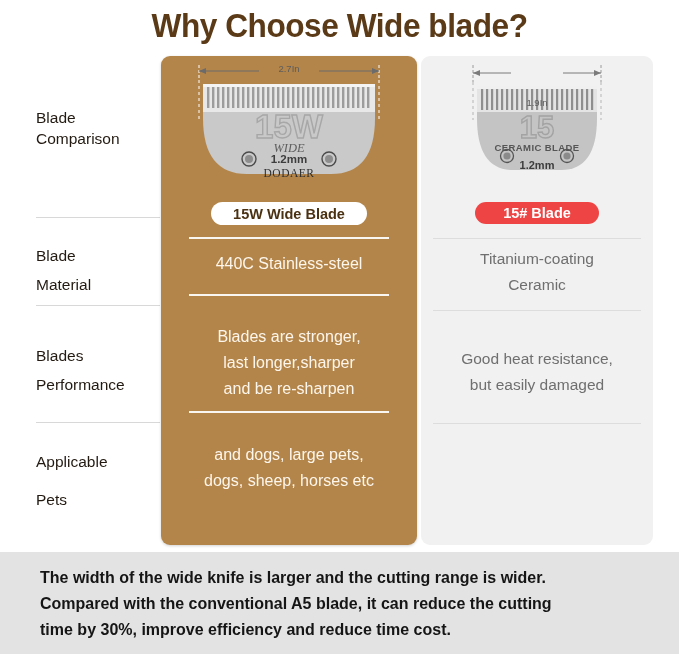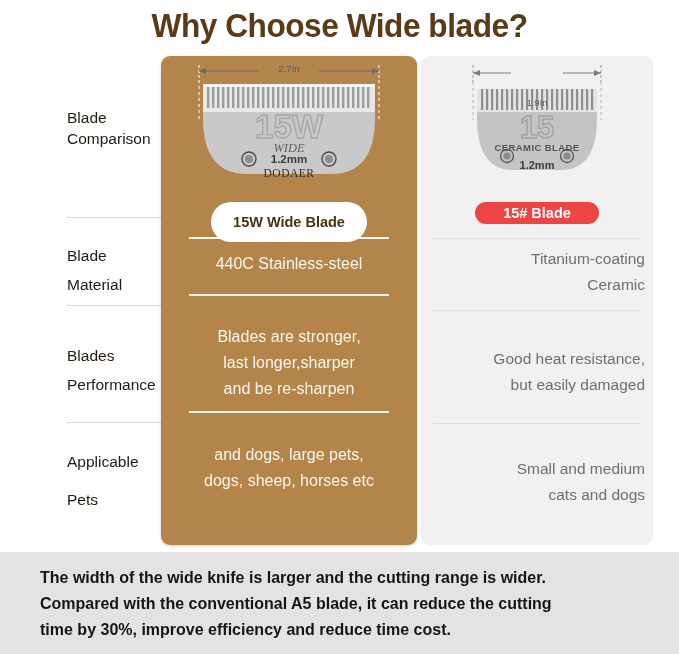--- a/index.html
+++ b/index.html
@@ -22,21 +22,21 @@
     white-space:nowrap;
   }
 
   
   .table{
     position:absolute;left:0;top:50px;width:679px;height:502px;
   }
 
   
   .labels{
-    position:absolute;left:0;top:0;width:159px;height:502px;margin-left:31px;
+    position:absolute;left:0;top:0;width:159px;height:502px;
   }
   .label-cell{
     position:absolute;left:36px;width:124px;
     color:#231a12;font-size:15.5px;line-height:21px;
     display:flex;flex-direction:column;justify-content:center;
   }
   .label-div{
     position:absolute;left:36px;width:124px;height:1px;
     background:#d8d8d8;
   }
@@ -65,21 +65,21 @@
   }
 
   .tan-text{
     position:absolute;left:10px;width:236px;
     color:#fdf6ec;font-size:16px;line-height:26px;
     text-align:center;
   }
   .grey-text{
     position:absolute;left:8px;width:216px;
     color:#6f6f6f;font-size:15.5px;line-height:26px;
-    text-align:right;
+    text-align:center;
   }
 
   
   .blade-wrap{position:absolute;}
   .dimlabel{
     position:absolute;width:100%;text-align:center;
     font-size:9.5px;color:#5c5c5c;top:-3px;
   }
   .pill{
     position:absolute;border-radius:20px;
@@ -196,21 +196,21 @@
         <circle cx="68" cy="97" r="4" fill="#8d8d8d"></circle>
         <circle cx="148" cy="97" r="7" fill="none" stroke="#4b4b4b" stroke-width="1.4"></circle>
         <circle cx="148" cy="97" r="4" fill="#8d8d8d"></circle>
       </svg>
       <div class="dimlabel" style="left:0;top:1px;">2.7In</div>
       <div style="position:absolute;left:0;top:79px;width:216px;text-align:center;font-size:12.5px;font-style:italic;font-family:'Liberation Serif',serif;color:#5e5e5e;">WIDE</div>
       <div style="position:absolute;left:0;top:91px;width:216px;text-align:center;font-size:11.5px;font-weight:bold;color:#3d3d3d;">1.2mm</div>
       <div style="position:absolute;left:0;top:105px;width:216px;text-align:center;font-size:11.5px;font-family:'Liberation Serif',serif;color:#2f2f2f;letter-spacing:0.5px;">DODAER</div>
     </div>
 
-    <div class="pill pill-white" style="left:50px;top:146px;width:156px;height:40px;">15W Wide Blade</div>
+    <div class="pill pill-white" style="left:50px;top:146px;width:156px;height:23px;">15W Wide Blade</div>
 
     <div class="tan-div" style="top:181px;"></div>
 
     <div class="tan-text" style="top:195px;">440C Stainless-steel</div>
 
     <div class="tan-div" style="top:238px;"></div>
 
     <div class="tan-text" style="top:268px;">
       <div>Blades are stronger,</div>
       <div>last longer,sharper</div>
@@ -288,24 +288,20 @@
 
     <div class="grey-div" style="top:254px;"></div>
 
     <div class="grey-text" style="top:290px;">
       <div>Good heat resistance,</div>
       <div>but easily damaged</div>
     </div>
 
     <div class="grey-div" style="top:367px;"></div>
 
-    <div class="grey-text" style="top:400px;">
-      <div>Small and medium</div>
-      <div>cats and dogs</div>
-    </div>
   </div>
 </div>
 
 <div class="footer">
   <p>
     <span>The width of the wide knife is larger and the cutting range is wider.</span><br>
     <span>Compared with the conventional A5 blade, it can reduce the cutting</span><br>
     <span>time by 30%, improve efficiency and reduce time cost.</span>
   </p>
 </div>

